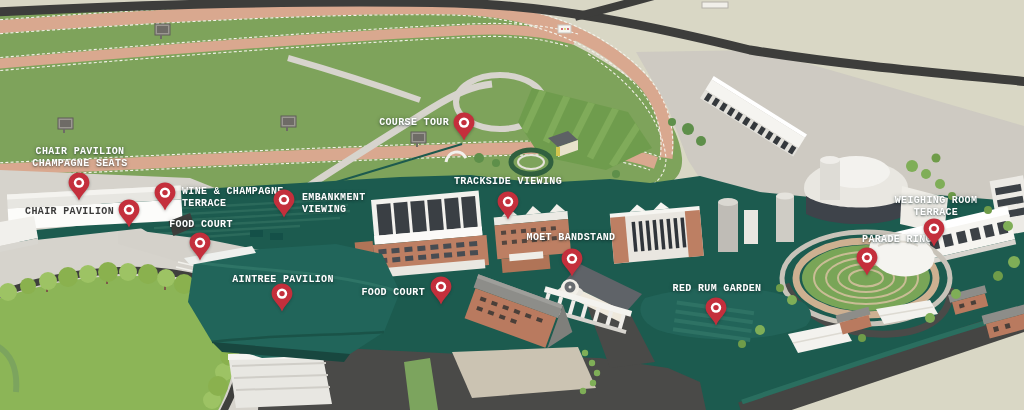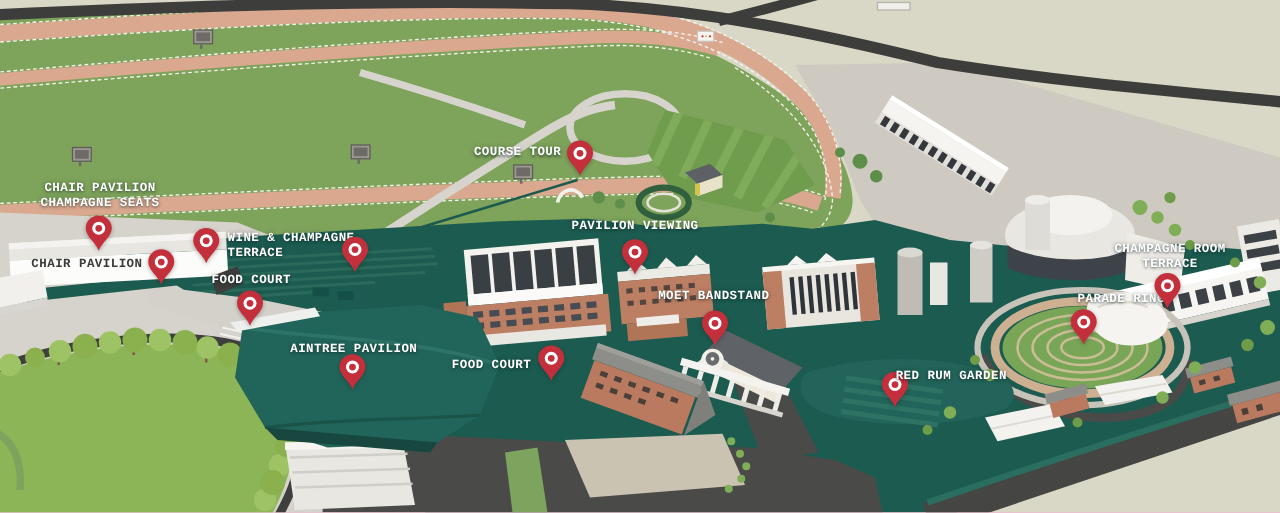--- a/index.html
+++ b/index.html
@@ -535,29 +535,33 @@
       <div class="marker-label align-center" style="left: 201px; top: 225px;">
         <div>FOOD COURT</div>
       </div>
       <div class="marker" style="left: 273px; top: 189.4px;">
         <svg width="22" height="29" viewBox="0 0 22 29">
           <path d="M11 28.5 C9 23.5 5 20.3 2.7 16.6 C1.4 14.6 0.6 12.6 0.6 10.4 C0.6 4.8 5.2 0.4 11 0.4 C16.8 0.4 21.4 4.8 21.4 10.4 C21.4 12.6 20.6 14.6 19.3 16.6 C17 20.3 13 23.5 11 28.5 Z" fill="#c42f3c"></path>
           <circle cx="11" cy="10.6" r="5.2" fill="#ffffff"></circle>
           <circle cx="11" cy="10.6" r="2.7" fill="#c42f3c"></circle>
         </svg>
       </div>
+      <div class="marker-label align-left" style="left: 302px; top: 203px;">
+        <div>EMBANKMENT</div>
+        <div>VIEWING</div>
+      </div>
       <div class="marker" style="left: 497px; top: 191.4px;">
         <svg width="22" height="29" viewBox="0 0 22 29">
           <path d="M11 28.5 C9 23.5 5 20.3 2.7 16.6 C1.4 14.6 0.6 12.6 0.6 10.4 C0.6 4.8 5.2 0.4 11 0.4 C16.8 0.4 21.4 4.8 21.4 10.4 C21.4 12.6 20.6 14.6 19.3 16.6 C17 20.3 13 23.5 11 28.5 Z" fill="#c42f3c"></path>
           <circle cx="11" cy="10.6" r="5.2" fill="#ffffff"></circle>
           <circle cx="11" cy="10.6" r="2.7" fill="#c42f3c"></circle>
         </svg>
       </div>
       <div class="marker-label align-center" style="left: 508px; top: 182px;">
-        <div>PAVILION VIEWING</div>
+        <div>TRACKSIDE VIEWING</div>
       </div>
       <div class="marker" style="left: 271px; top: 283.4px;">
         <svg width="22" height="29" viewBox="0 0 22 29">
           <path d="M11 28.5 C9 23.5 5 20.3 2.7 16.6 C1.4 14.6 0.6 12.6 0.6 10.4 C0.6 4.8 5.2 0.4 11 0.4 C16.8 0.4 21.4 4.8 21.4 10.4 C21.4 12.6 20.6 14.6 19.3 16.6 C17 20.3 13 23.5 11 28.5 Z" fill="#c42f3c"></path>
           <circle cx="11" cy="10.6" r="5.2" fill="#ffffff"></circle>
           <circle cx="11" cy="10.6" r="2.7" fill="#c42f3c"></circle>
         </svg>
       </div>
       <div class="marker-label align-center" style="left: 283px; top: 280px;">
         <div>AINTREE PAVILION</div>
@@ -582,38 +586,38 @@
       <div class="marker-label align-center" style="left: 571px; top: 238px;">
         <div>MOET BANDSTAND</div>
       </div>
       <div class="marker" style="left: 705px; top: 297.4px;">
         <svg width="22" height="29" viewBox="0 0 22 29">
           <path d="M11 28.5 C9 23.5 5 20.3 2.7 16.6 C1.4 14.6 0.6 12.6 0.6 10.4 C0.6 4.8 5.2 0.4 11 0.4 C16.8 0.4 21.4 4.8 21.4 10.4 C21.4 12.6 20.6 14.6 19.3 16.6 C17 20.3 13 23.5 11 28.5 Z" fill="#c42f3c"></path>
           <circle cx="11" cy="10.6" r="5.2" fill="#ffffff"></circle>
           <circle cx="11" cy="10.6" r="2.7" fill="#c42f3c"></circle>
         </svg>
       </div>
-      <div class="marker-label align-center" style="left: 717px; top: 302px; margin-left: 44px;">
+      <div class="marker-label align-center" style="left: 717px; top: 289px;">
         <div>RED RUM GARDEN</div>
       </div>
       <div class="marker" style="left: 856px; top: 247.4px;">
         <svg width="22" height="29" viewBox="0 0 22 29">
           <path d="M11 28.5 C9 23.5 5 20.3 2.7 16.6 C1.4 14.6 0.6 12.6 0.6 10.4 C0.6 4.8 5.2 0.4 11 0.4 C16.8 0.4 21.4 4.8 21.4 10.4 C21.4 12.6 20.6 14.6 19.3 16.6 C17 20.3 13 23.5 11 28.5 Z" fill="#c42f3c"></path>
           <circle cx="11" cy="10.6" r="5.2" fill="#ffffff"></circle>
           <circle cx="11" cy="10.6" r="2.7" fill="#c42f3c"></circle>
         </svg>
       </div>
       <div class="marker-label align-center" style="left: 866px; top: 240px; margin-left: 31px;">
         <div>PARADE RING</div>
       </div>
       <div class="marker" style="left: 923px; top: 218.4px;">
         <svg width="22" height="29" viewBox="0 0 22 29">
           <path d="M11 28.5 C9 23.5 5 20.3 2.7 16.6 C1.4 14.6 0.6 12.6 0.6 10.4 C0.6 4.8 5.2 0.4 11 0.4 C16.8 0.4 21.4 4.8 21.4 10.4 C21.4 12.6 20.6 14.6 19.3 16.6 C17 20.3 13 23.5 11 28.5 Z" fill="#c42f3c"></path>
           <circle cx="11" cy="10.6" r="5.2" fill="#ffffff"></circle>
           <circle cx="11" cy="10.6" r="2.7" fill="#c42f3c"></circle>
         </svg>
       </div>
       <div class="marker-label align-center" style="left: 936px; top: 206px;">
-        <div>CHAMPAGNE ROOM</div>
+        <div>WEIGHING ROOM</div>
         <div>TERRACE</div>
       </div>
     </div>
 </div>
 
 </body></html>

